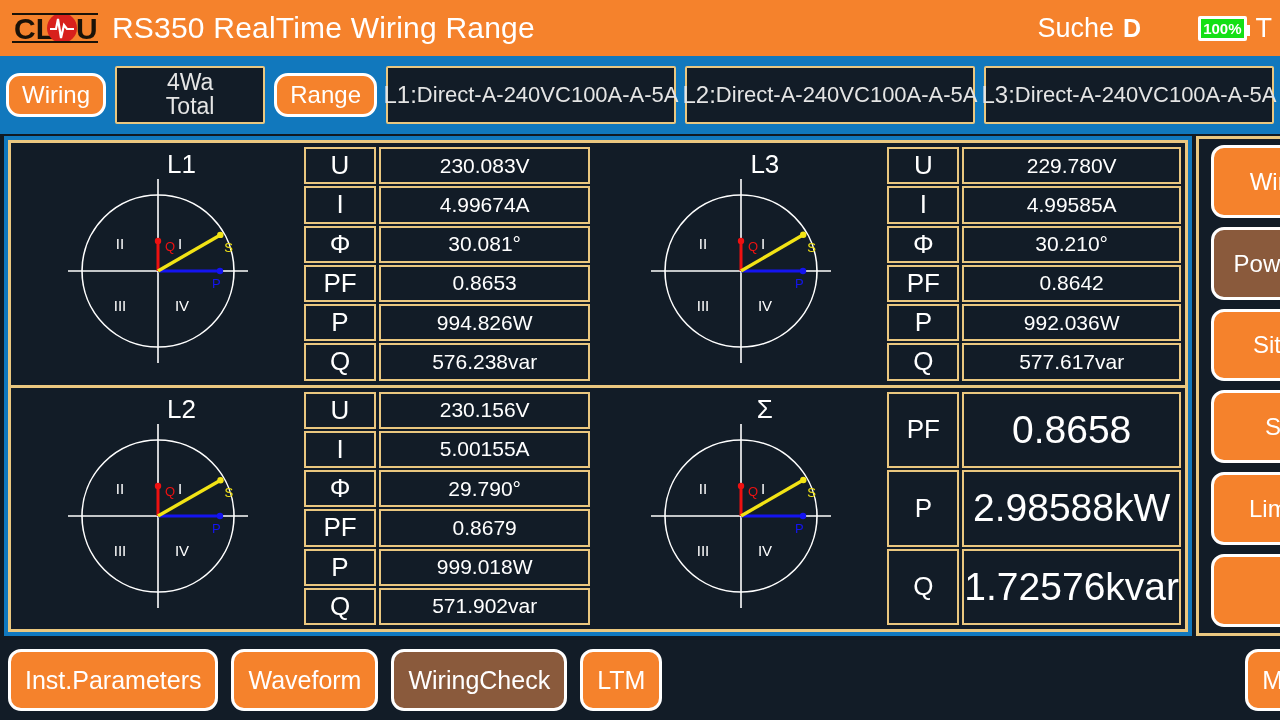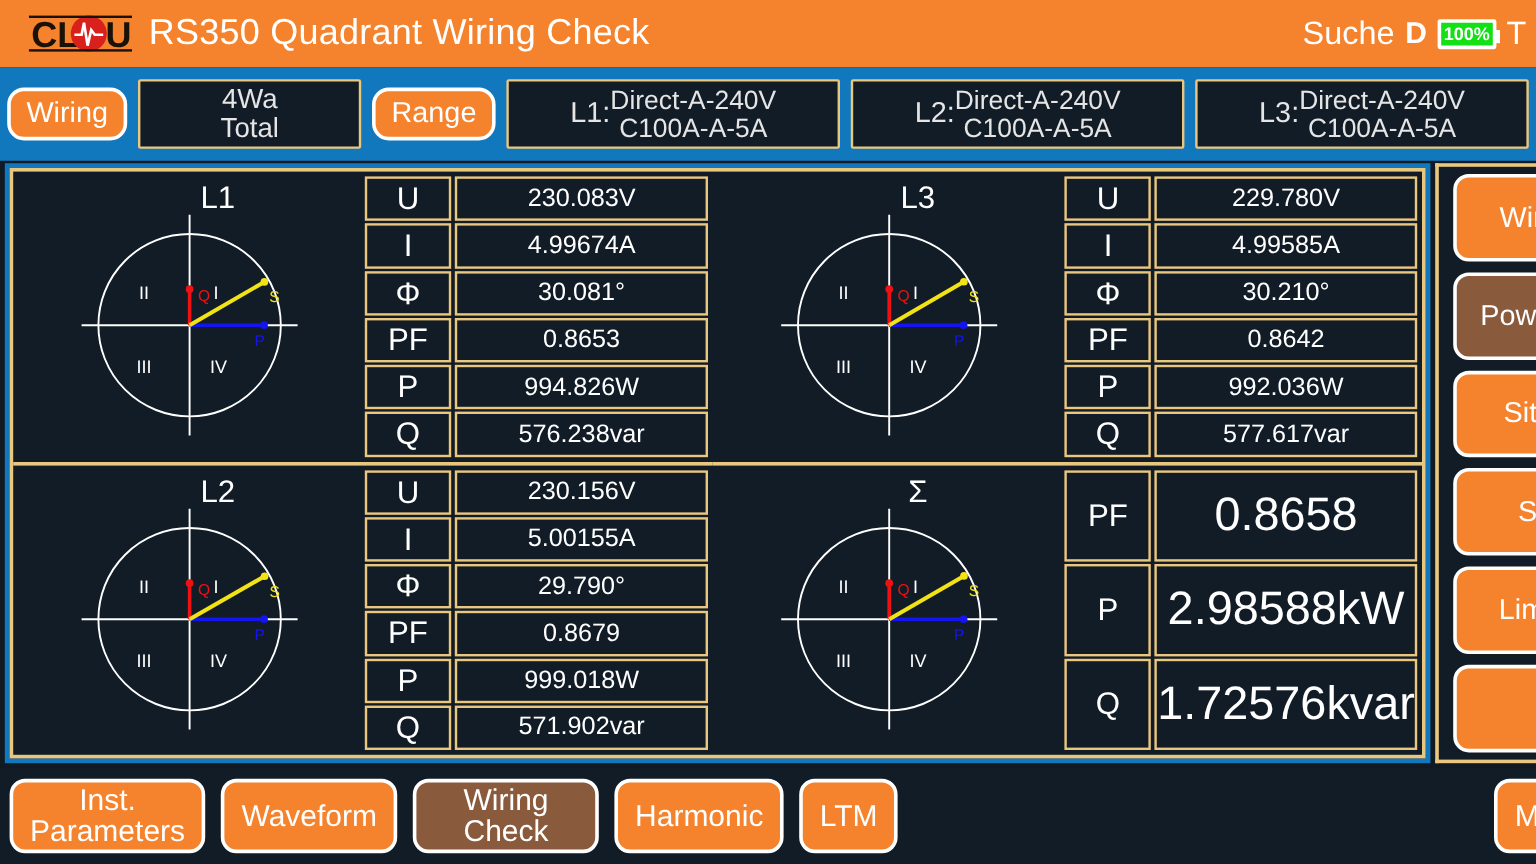--- a/index.html
+++ b/index.html
@@ -10,35 +10,36 @@
     overflow: hidden;
   }
   #app { position: relative; width: 1280px; height: 720px; background:#111a23; }
 
   
   .header {
     position: absolute; left:0; top:0; width:1280px; height:56px;
     background:#f5822c;
     display:flex; align-items:center;
   }
-  .logo { width:86px; height:44px; margin-left:24px; flex:0 0 auto; position:relative; }
+  .logo { width:86px; height:44px; margin-left:12px; flex:0 0 auto; position:relative; }
   .header-title {
     color:#ffffff; font-size:30px; font-weight:400; margin-left:14px;
     letter-spacing:0.2px; white-space:nowrap;
   }
   .header-right {
     position:absolute; right:0; top:0; height:56px;
     display:flex; align-items:center; gap:9px; padding-right:12px;
   }
   .hdr-suche { color:#ffffff; font-size:27px; }
   .hdr-d { color:#ffffff; font-size:25px; font-weight:bold; }
   .battery {
     position:relative; display:inline-flex; align-items:center;
     border:3px solid #ffffff; border-radius:2px; height:25px; padding:0 2px;
     background:#13e015;
+    margin-left:48px;
   }
   .battery-pct { color:#ffffff; font-size:15px; font-weight:bold; line-height:1; }
   .battery:after{
     content:""; position:absolute; right:-6px; top:6px;
     width:4px; height:11px; background:#ffffff;
   }
   .hdr-t { color:#ffffff; font-size:27px; margin-right:-4px; }
 
   
   .toolbar {
@@ -51,21 +52,21 @@
   }
   .tb-box {
     background:#121c27; border:2px solid #eac77f; border-radius:2px;
     color:#e5e5e5; height:58px; display:flex; align-items:center;
     justify-content:center; padding:0 8px;
   }
   .tb-box.total { width:194px; flex-direction:column; justify-content:center; line-height:1.03; }
   .tb-box.total span { font-size:23px; }
   .tb-box.rng { width:290px; }
   .rng-label { font-size:24px; flex:0 0 auto; }
-  .rng-val { display:flex; flex-direction:column; align-items:center; line-height:1.05; }
+  .rng-val { display:flex; flex-direction:row; align-items:center; line-height:1.05; }
   .rng-val span { font-size:22px; white-space:nowrap; }
 
   
   .main-outer {
     position:absolute; left:4px; top:136px; width:1188px; height:500px;
     background:#1178bd; padding:4px;
   }
   .main-inner {
     width:100%; height:100%; border:3px solid #eac77f; background:#121c27;
     display:flex;
@@ -110,21 +111,21 @@
   
   .bottombar {
     position:absolute; left:0; top:640px; width:1280px; height:80px;
     background:#121c27; display:flex; align-items:center;
   }
   .bb-left { display:flex; align-items:center; gap:13px; padding-left:8px; }
   .bb-right { display:flex; align-items:center; gap:13px; position:absolute; right:-34px; }
   .bb-btn {
     background:#f5822c; border:3px solid #ffffff; border-radius:13px;
     color:#ffffff; font-size:25px; line-height:1.05; text-align:center;
-    height:62px; display:flex; flex-direction:column; align-items:center;
+    height:62px; display:flex; align-items:center;
     justify-content:center; padding:0 14px; white-space:nowrap;
   }
   .bb-btn.active { background:#8a5a3c; }
   .bb-btn.wide { min-width:155px; }
 </style>
 </head>
 <body>
 
 <div id="app">
 
@@ -132,21 +133,21 @@
     <div class="logo">
       <svg width="86" height="44" viewBox="0 0 86 44">
         <text x="2" y="33" font-family="Liberation Sans, sans-serif" font-size="30" font-weight="bold" fill="#1a1208">CL</text>
         <text x="64" y="33" font-family="Liberation Sans, sans-serif" font-size="30" font-weight="bold" fill="#1a1208">U</text>
         <circle cx="50" cy="22" r="15" fill="#d8201c"></circle>
         <polyline points="38,23 44,23 46,13 49,32 52,19 55,23 62,23" fill="none" stroke="#ffffff" stroke-width="2.2"></polyline>
         <rect x="0" y="7" width="86" height="2" fill="#1a1208"></rect>
         <rect x="0" y="35" width="86" height="2" fill="#1a1208"></rect>
       </svg>
     </div>
-    <div class="header-title">RS350 Quadrant Wiring Check</div>
+    <div class="header-title">RS350 RealTime Wiring Range</div>
     <div class="header-right">
       <span class="hdr-suche">Suche</span>
       <span class="hdr-d">D</span>
       <span class="battery">
         <span class="battery-pct">100%</span>
       </span>
       <span class="hdr-t">T</span>
     </div>
   </div>
 
@@ -397,23 +398,20 @@
           <span>Parameters</span>
         </div>
         <div class="bb-btn">
           <span>Waveform</span>
         </div>
         <div class="bb-btn active wide">
           <span>Wiring</span>
           <span>Check</span>
         </div>
         <div class="bb-btn">
-          <span>Harmonic</span>
-        </div>
-        <div class="bb-btn">
           <span>LTM</span>
         </div>
       </div>
 
     <div class="bb-right" id="bb-right">
         <div class="bb-btn">
           <span>Ma</span>
         </div>
       </div>
   </div>

